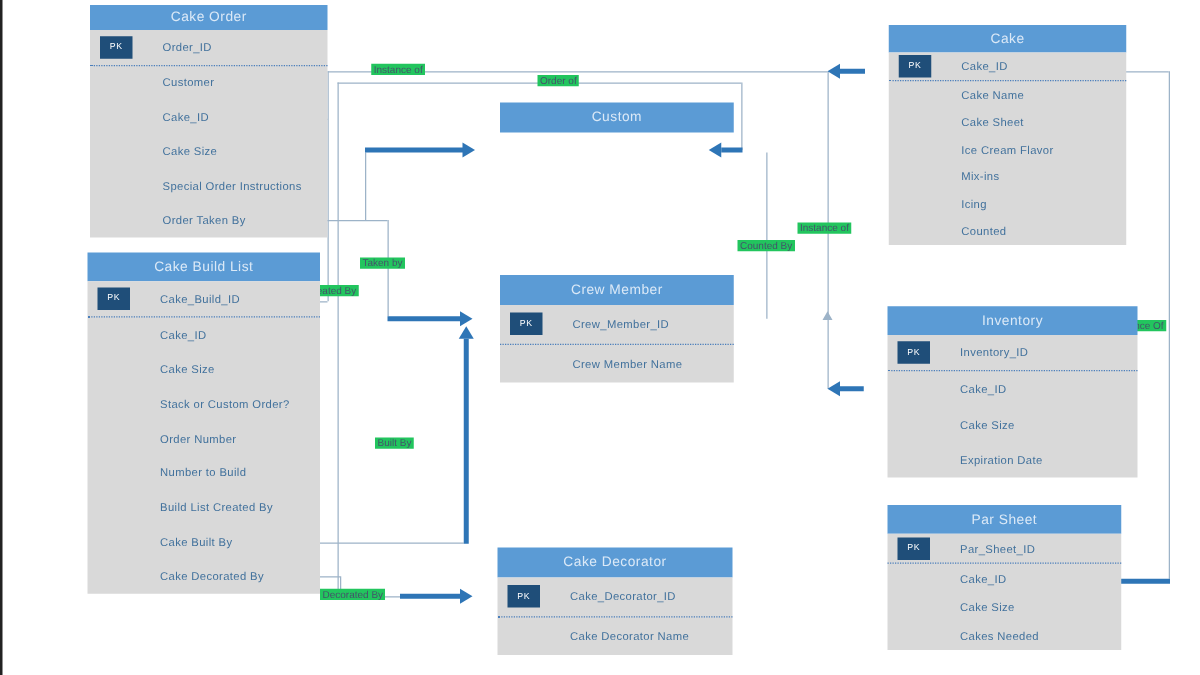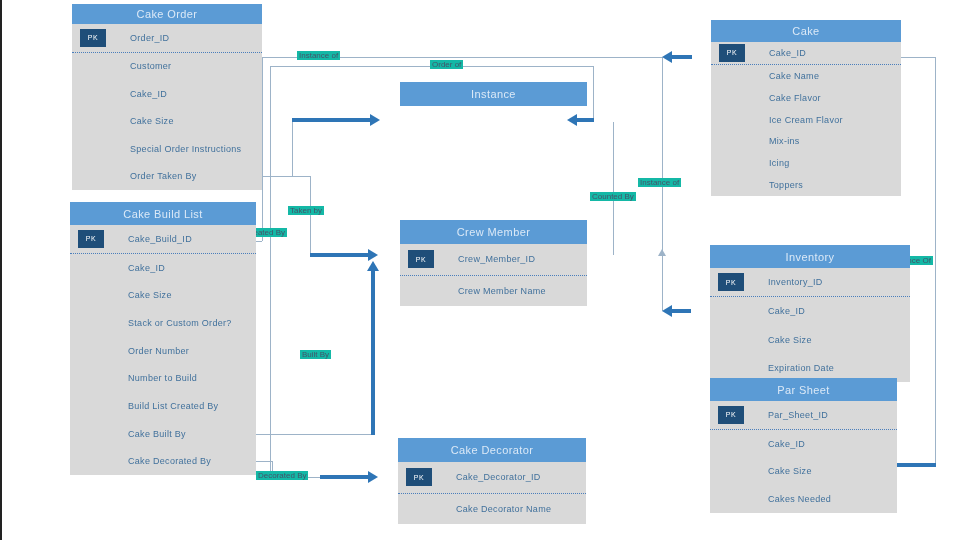--- a/index.html
+++ b/index.html
@@ -20,21 +20,21 @@
 
   .hline{position:absolute;height:1px;background:#9db3c8;}
   .vline{position:absolute;width:1px;background:#9db3c8;}
   .bar-h{position:absolute;height:4px;background:#2e75b6;}
   .bar-v{position:absolute;width:4px;background:#2e75b6;}
   .tri{position:absolute;width:0;height:0;}
   .tri-l{border-top:6px solid transparent;border-bottom:6px solid transparent;border-right:10px solid #2e75b6;}
   .tri-r{border-top:6px solid transparent;border-bottom:6px solid transparent;border-left:10px solid #2e75b6;}
   .tri-u{border-left:6px solid transparent;border-right:6px solid transparent;border-bottom:10px solid #2e75b6;}
   .chev-u{border-left:4px solid transparent;border-right:4px solid transparent;border-bottom:7px solid #9db3c8;}
-  .lbl{position:absolute;font-size:8px;color:#44546a;background:#14b8a6;padding:0 2px;white-space:nowrap;}
+  .lbl{position:absolute;font-size:8px;color:#44546a;background:#22c55e;padding:0 2px;white-space:nowrap;}
 </style>
 </head>
 <body>
 
 <div class="stage">
   <div class="left-edge"></div>
 
   <div class="hline" style="left:262px;top:57px;width:400px"></div>
   <div class="vline" style="left:262px;top:57px;height:184px"></div>
   <div class="hline" style="left:242px;top:95px;width:20px"></div>
@@ -142,21 +142,21 @@
       <div class="row">
           <span class="field">Cake Built By</span>
         </div>
       <div class="row">
           <span class="field">Cake Decorated By</span>
         </div>
     </div>
   </div>
 
   <div class="entity" style="left:380px;top:82px;width:187px;height:110px">
-    <div class="ent-header" style="height:24px">Instance</div>
+    <div class="ent-header" style="height:24px">Custom</div>
   </div>
 
   <div class="entity" style="left:380px;top:220px;width:187px;height:86px">
     <div class="ent-header" style="height:24px">Crew Member</div>
     <div class="ent-body">
       <div class="row pk-row">
         <span class="pk-badge">PK</span>
         <span class="field">Crew_Member_ID</span>
       </div>
       <div class="row">
@@ -182,33 +182,33 @@
     <div class="ent-header" style="height:22px">Cake</div>
     <div class="ent-body">
       <div class="row pk-row">
         <span class="pk-badge">PK</span>
         <span class="field">Cake_ID</span>
       </div>
       <div class="row">
           <span class="field">Cake Name</span>
         </div>
       <div class="row">
-          <span class="field">Cake Flavor</span>
+          <span class="field">Cake Sheet</span>
         </div>
       <div class="row">
           <span class="field">Ice Cream Flavor</span>
         </div>
       <div class="row">
           <span class="field">Mix-ins</span>
         </div>
       <div class="row">
           <span class="field">Icing</span>
         </div>
       <div class="row">
-          <span class="field">Toppers</span>
+          <span class="field">Counted</span>
         </div>
     </div>
   </div>
 
   <div class="entity" style="left:690px;top:245px;width:200px;height:137px">
     <div class="ent-header" style="height:23px">Inventory</div>
     <div class="ent-body">
       <div class="row pk-row">
         <span class="pk-badge">PK</span>
         <span class="field">Inventory_ID</span>
@@ -218,21 +218,21 @@
         </div>
       <div class="row">
           <span class="field">Cake Size</span>
         </div>
       <div class="row">
           <span class="field">Expiration Date</span>
         </div>
     </div>
   </div>
 
-  <div class="entity" style="left:690px;top:378px;width:187px;height:135px">
+  <div class="entity" style="left:690px;top:404px;width:187px;height:116px">
     <div class="ent-header" style="height:23px">Par Sheet</div>
     <div class="ent-body">
       <div class="row pk-row">
         <span class="pk-badge">PK</span>
         <span class="field">Par_Sheet_ID</span>
       </div>
       <div class="row">
           <span class="field">Cake_ID</span>
         </div>
       <div class="row">

